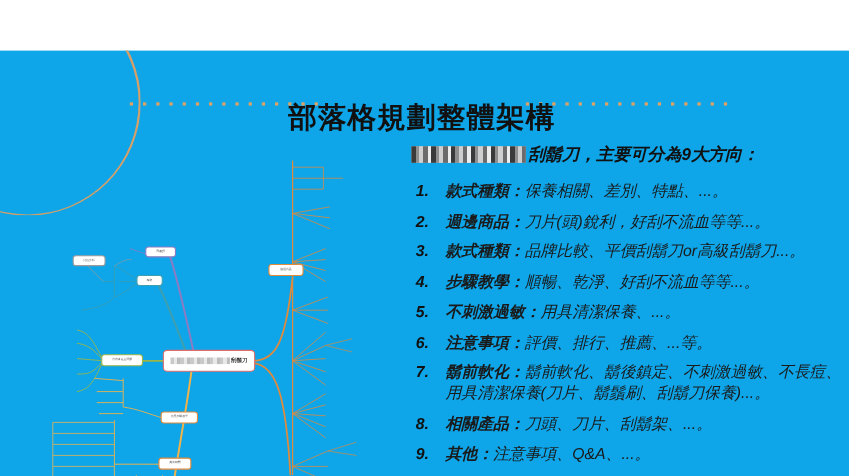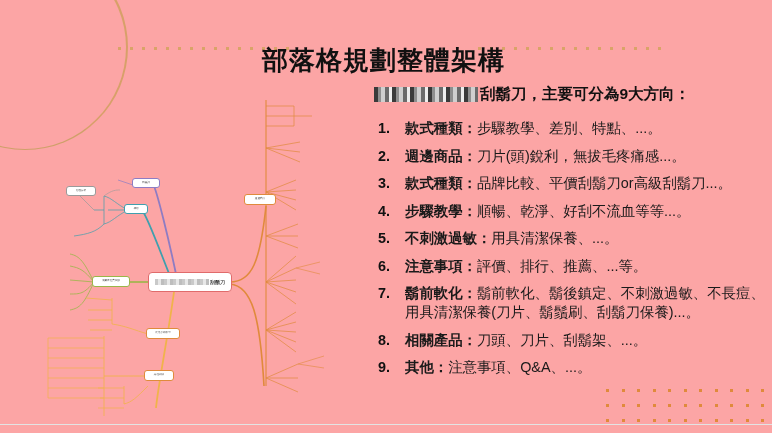--- a/index.html
+++ b/index.html
@@ -2,21 +2,21 @@
 <html><head>
 <meta charset="utf-8">
 <title>slide</title>
 <style>
   html,body{margin:0;padding:0;}
   body{
     width:772px;height:433px;overflow:hidden;background:#ffffff;
     font-family:"Liberation Sans","DejaVu Sans",sans-serif;
     position:relative;
   }
-  .slide{position:absolute;inset:0;background:#fca5a5;overflow:hidden;}
+  .slide{position:absolute;inset:0;background:#0ea5e9;overflow:hidden;margin-top:46px;}
   .bottom-rule{position:absolute;left:0;right:0;top:424px;height:1px;background:#e3e3e3;}
 
   
   .deco-circle{
     position:absolute;left:-78px;top:-56px;width:206px;height:206px;
     border-radius:50%;
     border:1px solid #cfa06a;
     border-top:3px solid #d9a368;
     border-right:2px solid #d7a069;
     border-left:2.4px solid #d7a069;
@@ -35,21 +35,21 @@
     font-size:26px;font-weight:bold;color:#111;letter-spacing:1px;
     white-space:nowrap;
   }
 
   
   .dot-grid{position:absolute;left:606px;top:389px;display:grid;
     grid-template-columns:repeat(11,15.5px);grid-auto-rows:15px;}
   .dot-grid i{display:block;width:3px;height:3px;background:#e08a3c;}
 
   
-  .content{position:absolute;left:356px;top:84px;width:410px;}
+  .content{position:absolute;left:356px;top:84px;width:410px;font-style:italic;}
   .headline{
     font-size:15.5px;font-weight:bold;color:#111;white-space:nowrap;
     display:flex;align-items:center;gap:0px;margin-left:18px;
   }
   .redacted{
     display:inline-block;width:104px;height:15px;margin-right:2px;
     background:
       repeating-linear-gradient(90deg,#3a3a3a 0 4px,#8e8e8e 4px 7px,#cfcfcf 7px 11px,#6b6b6b 11px 15px,#ededed 15px 18px),
       #b9b9b9;
     filter:blur(0.7px);
@@ -258,25 +258,25 @@
 
   <div class="content">
     <div class="headline">
       <span class="redacted"></span>
         <span>刮鬍刀，主要可分為9大方向：</span>
     </div>
 
     <ol class="points">
       <li>
         <span class="num">1.</span>
-        <b>款式種類</b><b>：</b><span class="body">步驟教學、差別、特點、...。</span>
+        <b>款式種類</b><b>：</b><span class="body">保養相關、差別、特點、...。</span>
       </li>
       <li>
         <span class="num">2.</span>
-        <b>週邊商品</b><b>：</b><span class="body">刀片(頭)銳利，無拔毛疼痛感...。</span>
+        <b>週邊商品</b><b>：</b><span class="body">刀片(頭)銳利，好刮不流血等等...。</span>
       </li>
       <li>
         <span class="num">3.</span>
         <b>款式種類</b><b>：</b><span class="body">品牌比較、平價刮鬍刀or高級刮鬍刀...。</span>
       </li>
       <li>
         <span class="num">4.</span>
         <b>步驟教學</b><b>：</b><span class="body">順暢、乾淨、好刮不流血等等...。</span>
       </li>
       <li>

